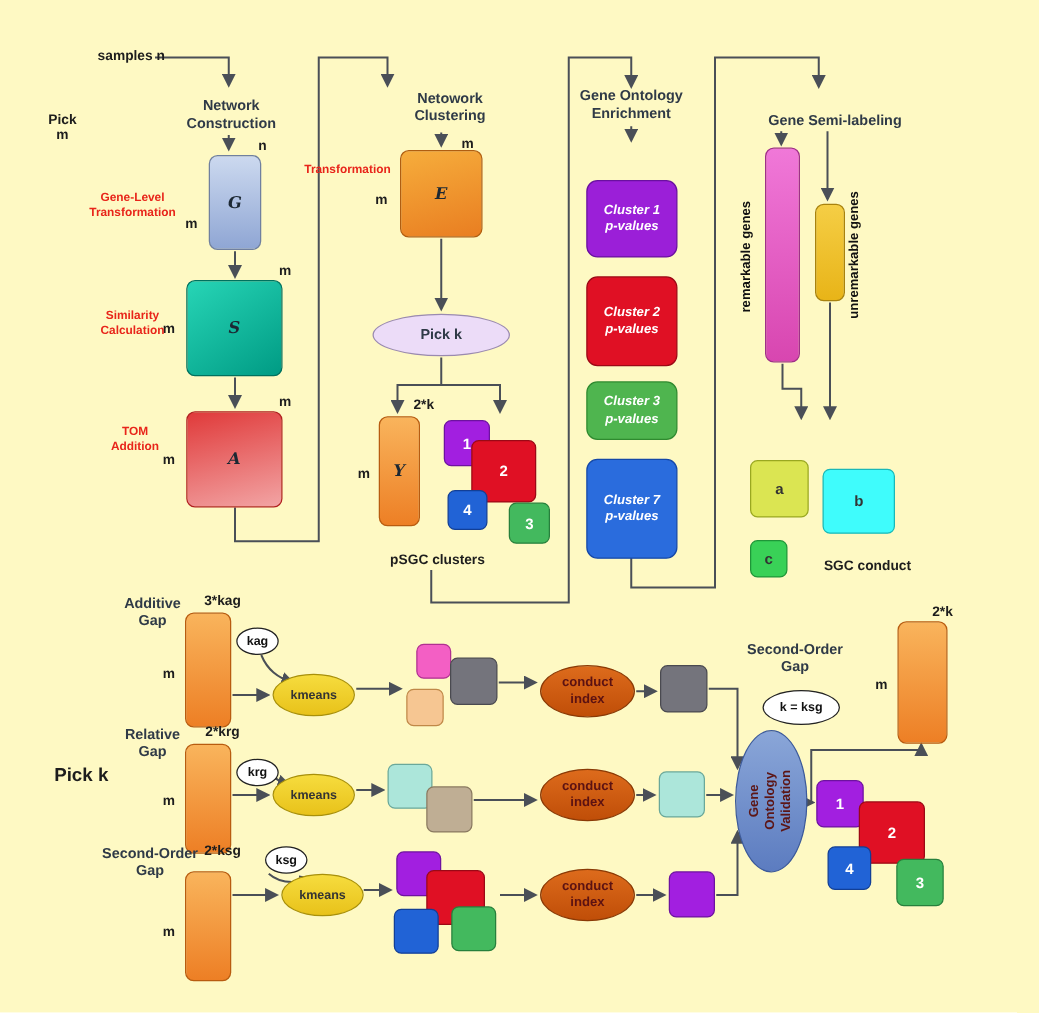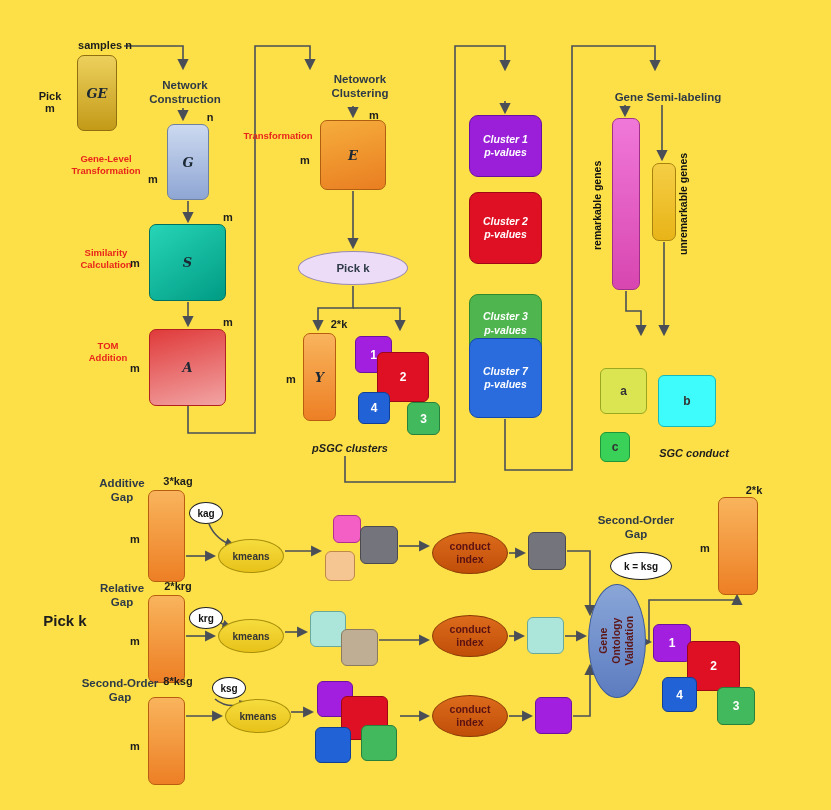--- a/index.html
+++ b/index.html
@@ -1,17 +1,17 @@
 <!DOCTYPE html>
 <html><head>
 <meta charset="utf-8">
 <style>
   * { margin:0; padding:0; box-sizing:border-box; }
   html,body { background:#ffffff; font-family:"Liberation Sans", sans-serif; }
-  .canvas { position:relative; width:831px; height:810px; background:#fde047; overflow:hidden; }
+  .canvas { position:relative; width:831px; height:810px; background:#fef9c3; overflow:hidden; }
   .wires { position:absolute; left:0; top:0; pointer-events:none; }
 
   .node { position:absolute; display:flex; align-items:center; justify-content:center;
           text-align:center; white-space:pre-line; }
   .rect { border-radius:7px; border:1px solid rgba(0,0,0,.35); }
   .sq   { border-radius:6px; border:1px solid rgba(0,0,0,.4); color:#fff; font-weight:bold; font-size:12px; }
   .ellipse { border-radius:50%; }
 
   .matrix { font-family:"DejaVu Serif", serif; font-style:italic; font-weight:bold; font-size:13px; color:#1c2833; }
 
@@ -21,21 +21,21 @@
   .a-box  { background:linear-gradient(165deg,#e03a3a,#f2a4a4); border-color:#b02020; }
   .e-box  { background:linear-gradient(165deg,#f6ad3c,#e97e21); border-color:#b05e10; }
   .orange-tall { background:linear-gradient(180deg,#f9b45c,#ed7f25); border-color:#b85c10; }
 
   .purple { background:#a21fe0; border-color:#6d12a0; }
   .redsq  { background:#e01024; border-color:#9c0815; }
   .bluesq { background:#2163d6; border-color:#123f96; }
   .greensq{ background:#43b95e; border-color:#27803c; }
 
   .go-box { border-radius:9px; color:#fff; font-style:italic; font-weight:bold; font-size:10.5px; line-height:1.25;
-            border:1px solid rgba(0,0,0,.35); }
+            border:1px solid rgba(0,0,0,.35);margin-top:29px; }
   .go1 { background:#9b1fd8; border-color:#6a10a0; }
   .go2 { background:#e01024; border-color:#9c0815; }
   .go3 { background:#4fb54f; border-color:#2f8a2f; }
   .go4 { background:#2a6cdd; border-color:#1548a8; }
 
   .pink-rect   { background:linear-gradient(180deg,#f078d8,#d846b0); border-color:#a03088; }
   .yellow-rect { background:linear-gradient(180deg,#f5ce45,#e8b418); border-color:#a8820e; }
 
   .mod-a { background:#dbe552; border-color:#9aa820; color:#333; }
   .mod-b { background:#3ffcfc; border-color:#18b8b8; color:#333; }
@@ -51,21 +51,21 @@
   .white-ell { background:#ffffff; border:1.6px solid #222; font-weight:bold; font-size:10px; color:#111; }
   .kmeans-ell{ background:linear-gradient(180deg,#f6dc3e,#e8c21a); border:1px solid #a8900a;
                font-weight:bold; font-size:10px; color:#333; }
   .conduct-ell{ background:linear-gradient(180deg,#dd6b1c,#c04e08); border:1px solid #8a3a06;
                font-weight:bold; font-size:10.5px; color:#5c1212; line-height:1.2; }
   .gov-ell  { background:linear-gradient(180deg,#8aa6d8,#5c7cc0); border:1px solid #3c5a9a; }
   .gov-text { transform:rotate(-90deg); width:110px; text-align:center; font-weight:bold; font-size:10.5px;
               color:#5c1616; line-height:1.25; white-space:pre-line; }
 
   .h   { font-weight:bold; color:#2f3a47; font-size:11.5px; line-height:1.22; }
-  .cap { font-weight:bold; color:#1d1d1d; font-size:11px;font-style:italic; }
+  .cap { font-weight:bold; color:#1d1d1d; font-size:11px; }
   .rl  { font-weight:bold; color:#e8251a; font-size:9.5px; line-height:1.3; }
   .bl  { font-weight:bold; color:#1d1d1d; font-size:11px; }
   .big { font-weight:bold; color:#1d1d1d; font-size:15px; }
 
   .vl { position:absolute; writing-mode:vertical-rl; transform:rotate(180deg);
         font-weight:bold; font-size:10.5px; color:#111; text-align:center; line-height:1; }
 </style>
 </head>
 <body>
 
@@ -115,21 +115,20 @@
       <path d="M400 716 H428" marker-end="url(#arr)"></path>
       <path d="M509 716 H531" marker-end="url(#arr)"></path>
       <path d="M573 716 H590 V666" marker-end="url(#arr)"></path>
 
       <path d="M646 642 H650" marker-end="url(#arr)"></path>
       <path d="M649 642 V600 H737 V596" marker-end="url(#arr)"></path>
     </g>
   </svg>
 
   <div class="node bl" style="left:74px;top:38px;width:62px;height:14px">samples n</div>
-  <div class="node rect ge-box matrix" style="left:77px;top:55px;width:40px;height:76px">GE</div>
   <div class="node bl" style="left:28px;top:88px;width:44px;height:28px">Pick
 m</div>
 
   <div class="node h" style="left:140px;top:78px;width:90px;height:28px">Network
 Construction</div>
   <div class="node bl" style="left:202px;top:110px;width:16px;height:13px">n</div>
   <div class="node rect g-box matrix" style="left:167px;top:124px;width:42px;height:76px">G</div>
   <div class="node bl" style="left:146px;top:172px;width:14px;height:13px">m</div>
   <div class="node rl" style="left:64px;top:152px;width:84px;height:26px">Gene-Level
 Transformation</div>
@@ -158,25 +157,27 @@
   <div class="node bl" style="left:322px;top:317px;width:34px;height:13px">2*k</div>
   <div class="node rect orange-tall matrix" style="left:303px;top:333px;width:33px;height:88px">Y</div>
   <div class="node bl" style="left:284px;top:372px;width:14px;height:13px">m</div>
 
   <div class="node sq purple" style="left:355px;top:336px;width:37px;height:37px">1</div>
   <div class="node sq redsq" style="left:377px;top:352px;width:52px;height:50px">2</div>
   <div class="node sq bluesq" style="left:358px;top:392px;width:32px;height:32px">4</div>
   <div class="node sq greensq" style="left:407px;top:402px;width:33px;height:33px">3</div>
   <div class="node cap" style="left:300px;top:441px;width:100px;height:14px">pSGC clusters</div>
 
+  <div class="node h" style="left:455px;top:70px;width:100px;height:28px">Gene Ontology
+Enrichment</div>
   <div class="node go-box go1" style="left:469px;top:115px;width:73px;height:62px">Cluster 1
 p-values</div>
   <div class="node go-box go2" style="left:469px;top:192px;width:73px;height:72px">Cluster 2
 p-values</div>
-  <div class="node go-box go3" style="left:469px;top:294px;width:73px;height:59px">Cluster 3
+  <div class="node go-box go3" style="left:469px;top:276px;width:73px;height:47px">Cluster 3
 p-values</div>
   <div class="node go-box go4" style="left:469px;top:338px;width:73px;height:80px">Cluster 7
 p-values</div>
 
   <div class="node h" style="left:598px;top:90px;width:140px;height:14px">Gene Semi-labeling</div>
   <div class="vl" style="left:592px;top:125px;width:16px;height:160px">remarkable genes</div>
   <div class="node rect pink-rect" style="left:612px;top:118px;width:28px;height:172px"></div>
   <div class="node rect yellow-rect" style="left:652px;top:163px;width:24px;height:78px"></div>
   <div class="vl" style="left:678px;top:148px;width:16px;height:112px">unremarkable genes</div>
 
@@ -209,21 +210,21 @@
   <div class="node ellipse white-ell" style="left:189px;top:607px;width:34px;height:22px">krg</div>
   <div class="node ellipse kmeans-ell" style="left:218px;top:619px;width:66px;height:34px">kmeans</div>
   <div class="node sq lcyansq" style="left:310px;top:611px;width:36px;height:36px"></div>
   <div class="node sq tansq" style="left:341px;top:629px;width:37px;height:37px"></div>
   <div class="node ellipse conduct-ell" style="left:432px;top:615px;width:76px;height:42px">conduct
 index</div>
   <div class="node sq lcyansq" style="left:527px;top:617px;width:37px;height:37px"></div>
 
   <div class="node h" style="left:78px;top:676px;width:84px;height:28px">Second-Order
 Gap</div>
-  <div class="node bl" style="left:156px;top:674px;width:44px;height:13px">8*ksg</div>
+  <div class="node bl" style="left:156px;top:674px;width:44px;height:13px">2*ksg</div>
   <div class="node ellipse white-ell" style="left:212px;top:677px;width:34px;height:22px">ksg</div>
   <div class="node rect orange-tall" style="left:148px;top:697px;width:37px;height:88px"></div>
   <div class="node bl" style="left:128px;top:739px;width:14px;height:13px">m</div>
   <div class="node ellipse kmeans-ell" style="left:225px;top:699px;width:66px;height:34px">kmeans</div>
   <div class="node sq purple" style="left:317px;top:681px;width:36px;height:36px"></div>
   <div class="node sq redsq" style="left:341px;top:696px;width:47px;height:44px"></div>
   <div class="node sq bluesq" style="left:315px;top:727px;width:36px;height:36px"></div>
   <div class="node sq greensq" style="left:361px;top:725px;width:36px;height:36px"></div>
   <div class="node ellipse conduct-ell" style="left:432px;top:695px;width:76px;height:42px">conduct
 index</div>

